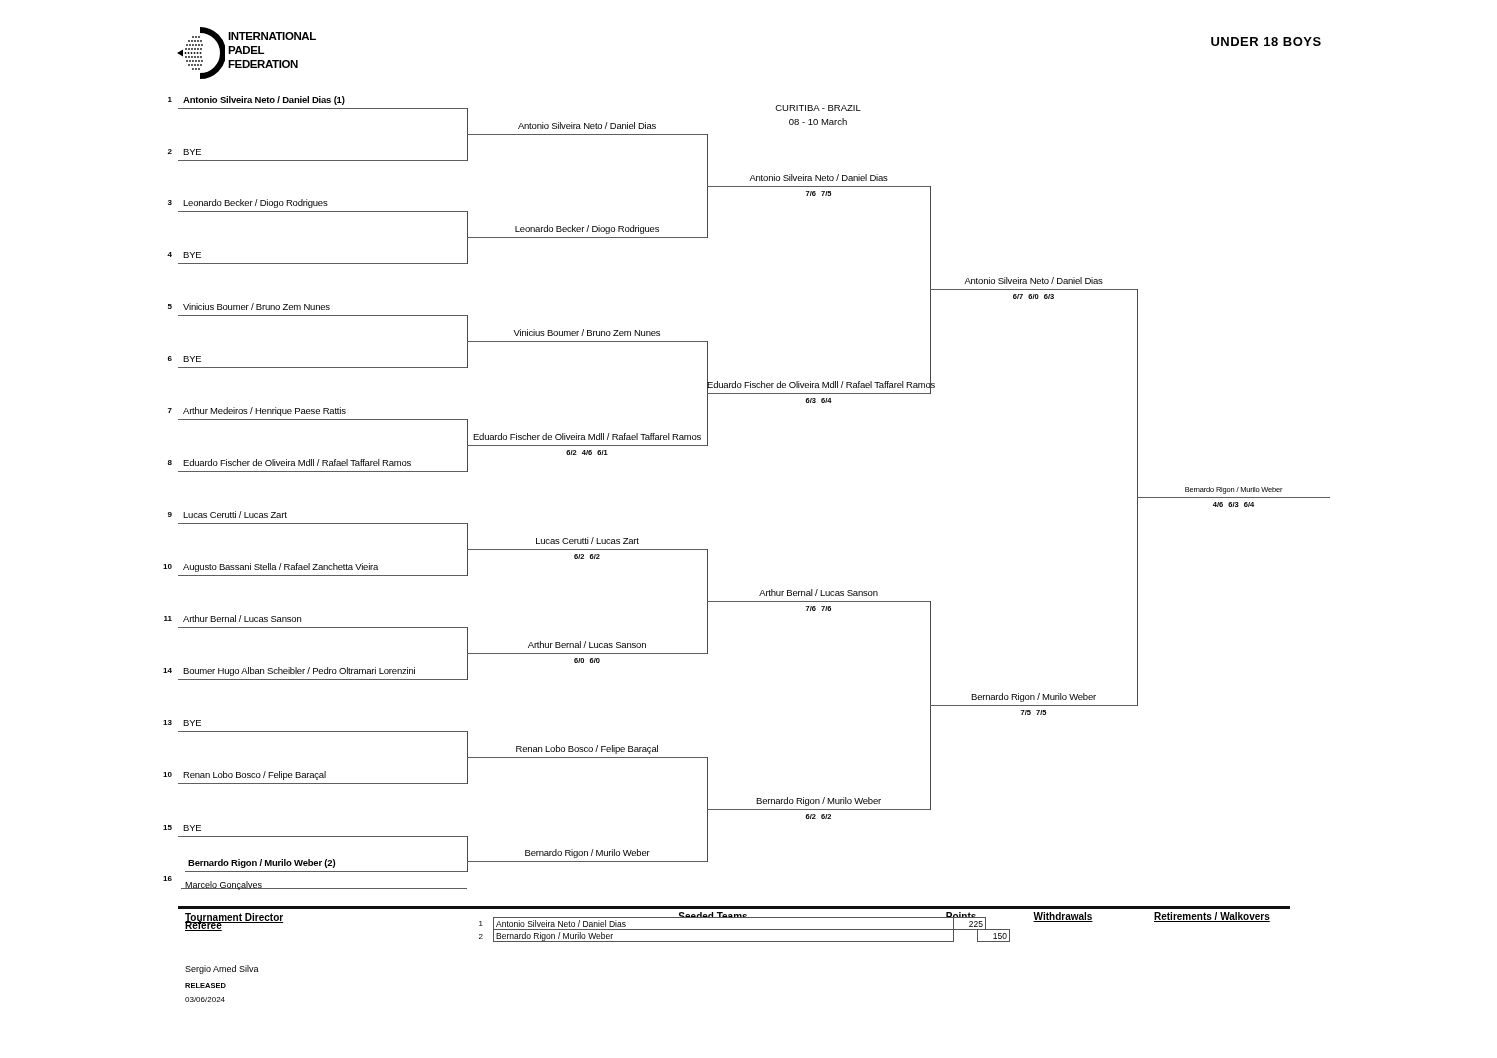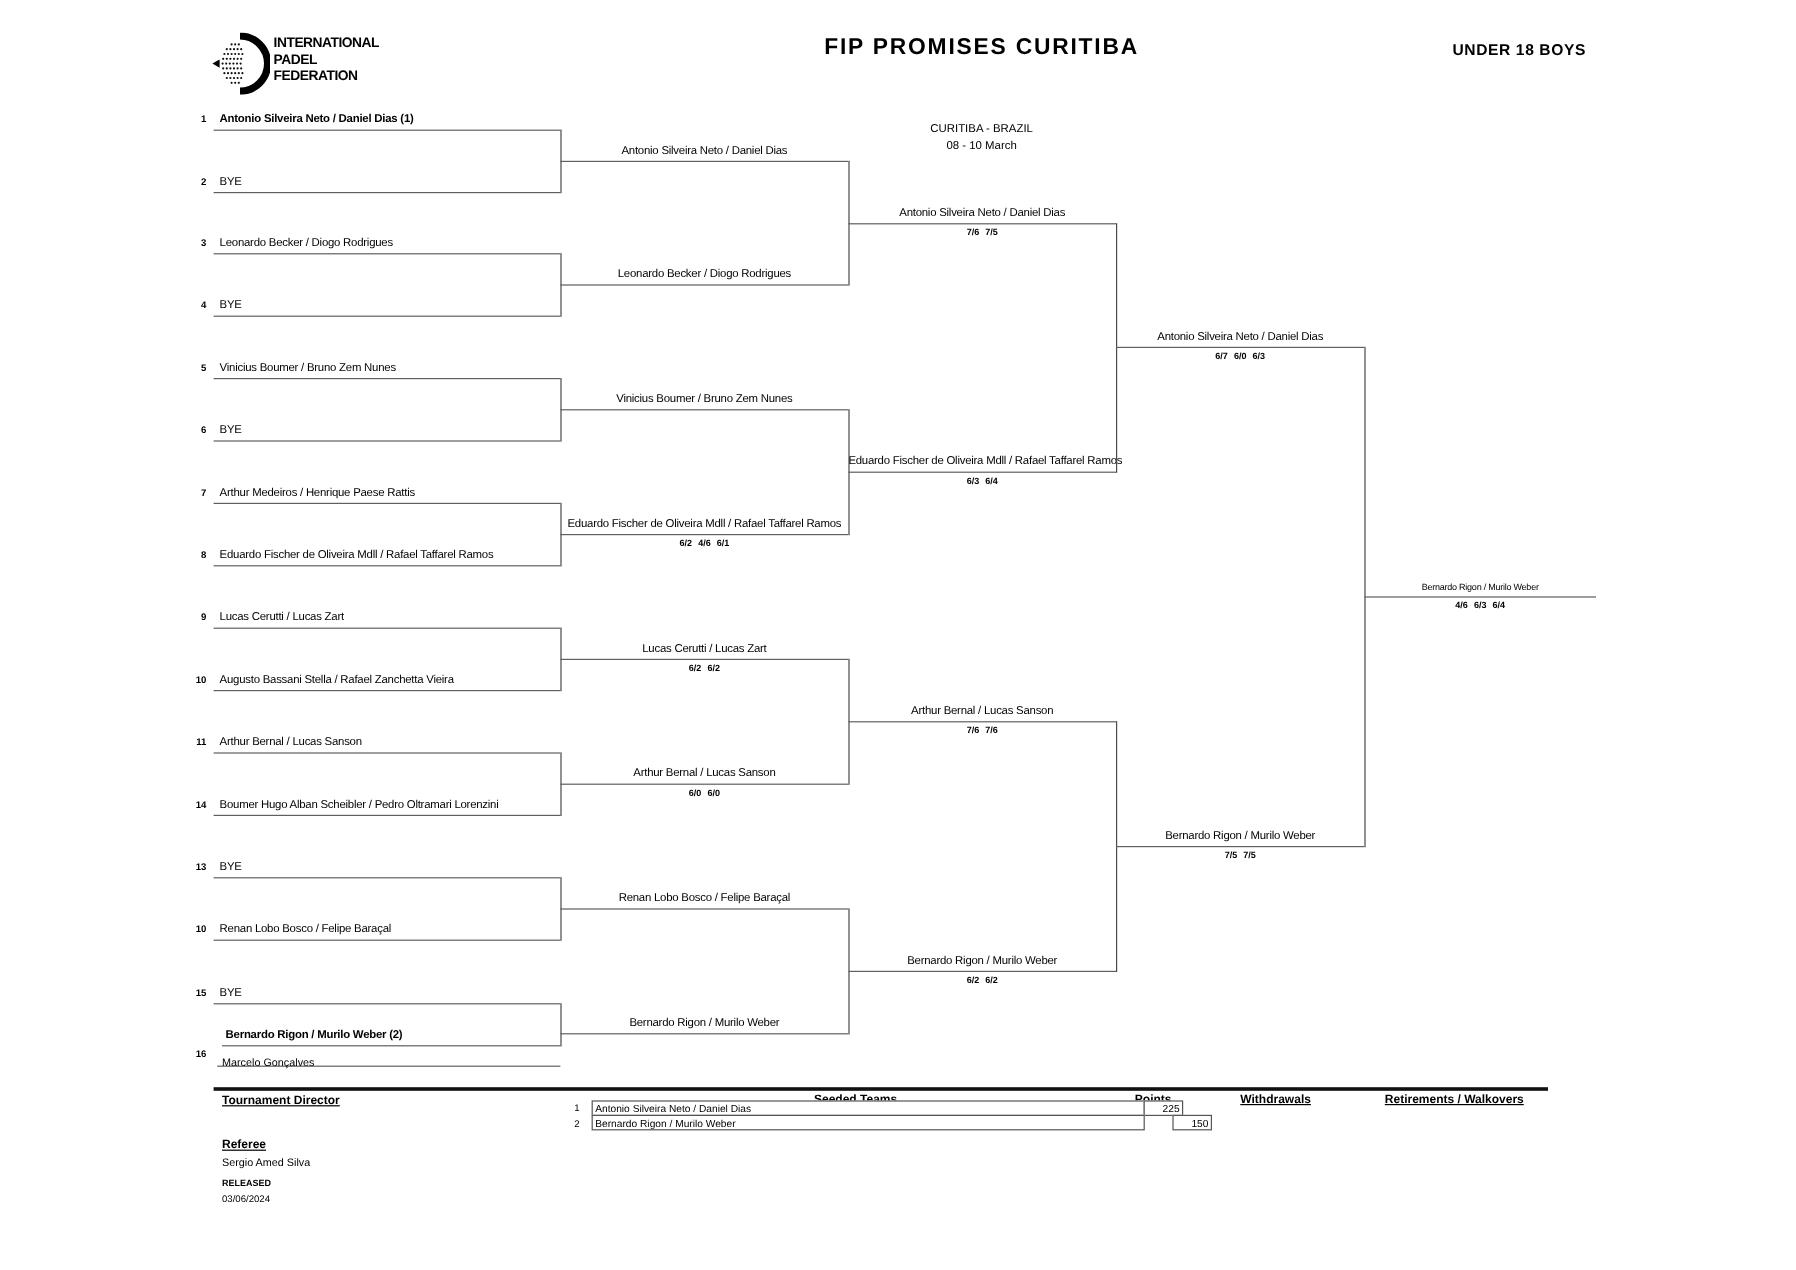--- a/index.html
+++ b/index.html
@@ -84,21 +84,20 @@
           <circle cx="21" cy="42" r="0.9"></circle>
           <circle cx="24" cy="42" r="0.9"></circle>
       </g>
     </svg>
   </div>
   <div class="abs logo-text" style="left:228px;top:29px;">
     <div>INTERNATIONAL</div>
     <div>PADEL</div>
     <div>FEDERATION</div>
   </div>
-  <div class="abs title" style="left:568px;top:29px;width:500px;">FIP PROMISES CURITIBA</div>
   <div class="abs subtitle" style="left:568px;top:54px;width:500px;">CURITIBA - BRAZIL</div>
   <div class="abs subtitle" style="left:568px;top:68px;width:500px;">08 - 10 March</div>
   <div class="abs category" style="left:1156px;top:34px;width:220px;">UNDER 18 BOYS</div>
 
   <div class="abs num" style="left:158px;top:95px;">1</div>
   <div class="abs name seed" style="left:183px;top:94px;">Antonio Silveira Neto / Daniel Dias (1)</div>
   <div class="abs hline" style="left:178px;top:108px;width:289px;"></div>
 
   <div class="abs num" style="left:158px;top:147px;">2</div>
   <div class="abs name" style="left:183px;top:146px;">BYE</div>
@@ -233,21 +232,21 @@
 
   <div class="abs name cname champ" style="left:1137px;top:485px;width:193px;">Bernardo Rigon / Murilo Weber</div>
   <div class="abs hline" style="left:1137px;top:497px;width:193px;"></div>
   <div class="abs score" style="left:1137px;top:500px;width:193px;">4/6 6/3 6/4</div>
 
   <div class="abs thickrule" style="left:178px;top:906px;width:1112px;"></div>
 
   <div class="abs flabel" style="left:185px;top:912px;">Tournament Director</div>
   <div class="abs fvalue" style="left:185px;top:880px;">Marcelo Gonçalves</div>
 
-  <div class="abs flabel" style="left:185px;top:949px;">Referee</div>
+  <div class="abs flabel" style="left:185px;top:920px;">Referee</div>
   <div class="abs fvalue" style="left:185px;top:964px;">Sergio Amed Silva</div>
 
   <div class="abs fsmall" style="left:185px;top:981px;">RELEASED</div>
   <div class="abs fdate" style="left:185px;top:995px;">03/06/2024</div>
 
   <div class="abs flabel" style="left:660px;top:911px;width:106px;text-align:center;">Seeded Teams</div>
   <div class="abs flabel" style="left:935px;top:911px;width:52px;text-align:center;">Points</div>
   <div class="abs flabel" style="left:1013px;top:911px;width:100px;text-align:center;">Withdrawals</div>
   <div class="abs flabel" style="left:1154px;top:911px;width:160px;text-align:left;">Retirements / Walkovers</div>
 

